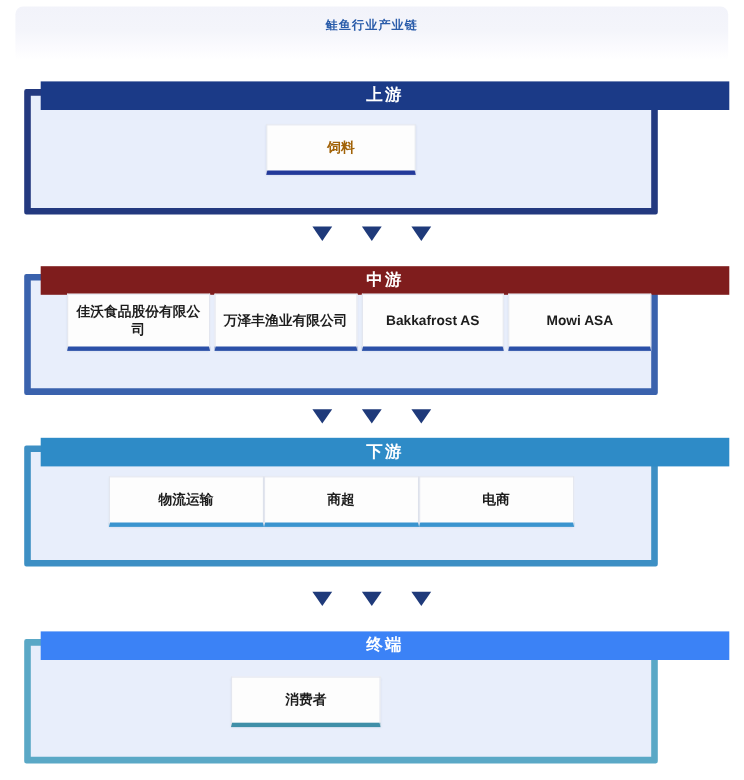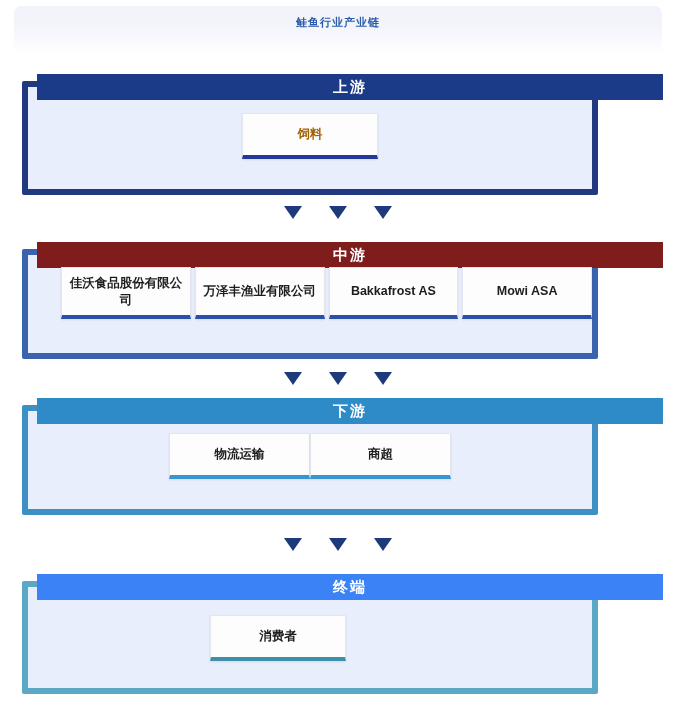--- a/index.html
+++ b/index.html
@@ -189,20 +189,21 @@
     <span class="arrow"></span>
     <span class="arrow"></span>
     <span class="arrow"></span>
   </div>
 
   <div class="section" id="sec-downstream">
     <div class="section-header">下游</div>
     <div class="section-body">
       <div class="node">物流运输</div>
       <div class="node">商超</div>
+      <div class="node">电商</div>
     </div>
   </div>
 
   <div class="arrows" id="arrows-3">
     <span class="arrow"></span>
     <span class="arrow"></span>
     <span class="arrow"></span>
   </div>
 
   <div class="section" id="sec-terminal">

